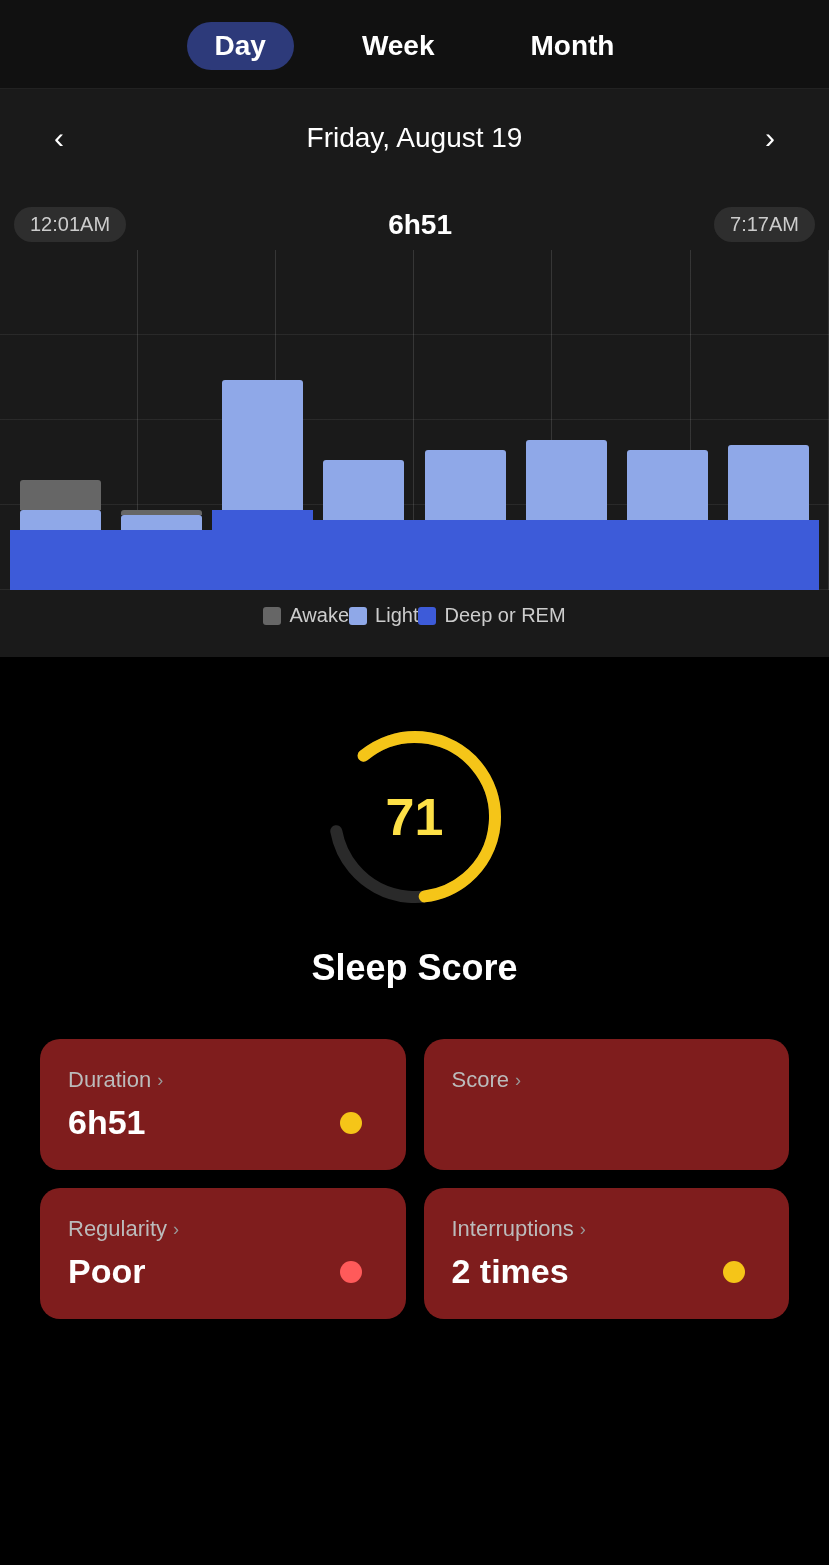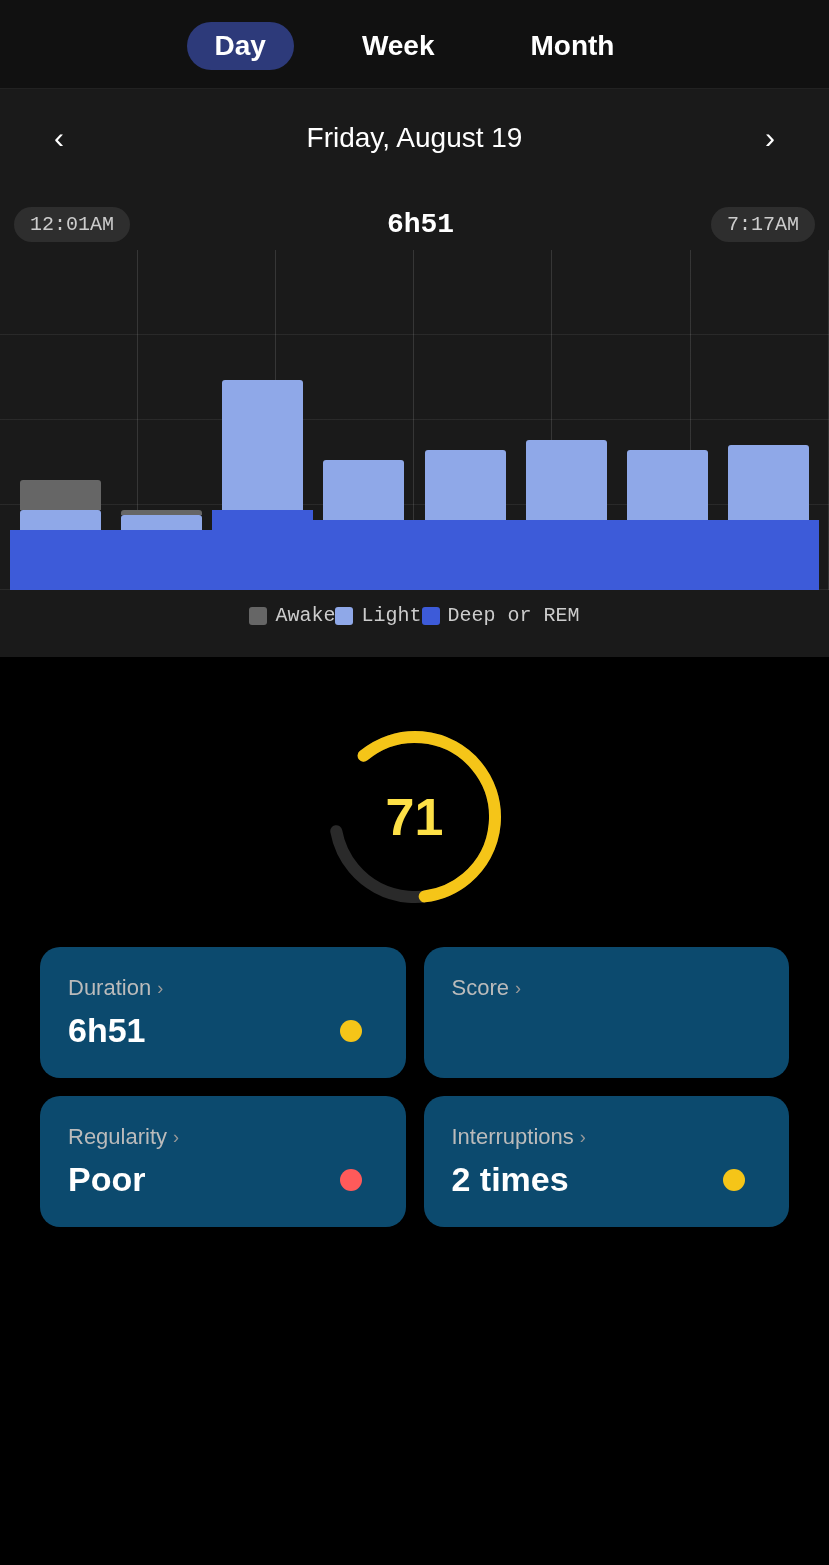--- a/index.html
+++ b/index.html
@@ -52,21 +52,20 @@
     .date-nav .date-label {
       font-size: 28px;
       font-weight: 500;
     }
 
     
     .chart-area {
       background: #1a1a1a;
       padding: 0 0 20px;
       position: relative;
-      font-family: Liberation Mono, monospace;
     }
     .time-labels {
       display: flex;
       justify-content: space-between;
       align-items: center;
       padding: 20px 14px 8px;
     }
     .time-badge {
       background: #2e2e2e;
       border-radius: 20px;
@@ -202,21 +201,21 @@
     
     .metrics-grid {
       display: grid;
       grid-template-columns: 1fr 1fr;
       gap: 18px;
       width: 100%;
       max-width: 800px;
       padding: 0 20px;
     }
     .metric-card {
-      background: #0c4a6e;
+      background: #7f1d1d;
       border-radius: 20px;
       padding: 28px 44px 28px 28px;
       display: flex;
       flex-direction: column;
       gap: 10px;
       cursor: pointer;
       position: relative;
     }
     .metric-header {
       display: flex;
@@ -328,20 +327,21 @@
 <div class="score-section">
   <div class="score-ring">
     <svg viewBox="0 0 200 200">
 
       <circle cx="100" cy="100" r="80" fill="none" stroke="#2a2a2a" stroke-width="12" stroke-dasharray="418" stroke-dashoffset="0" stroke-linecap="round"></circle>
 
       <circle cx="100" cy="100" r="80" fill="none" stroke="#f5c518" stroke-width="12" stroke-dasharray="418" stroke-dashoffset="121" stroke-linecap="round"></circle>
     </svg>
     <span class="score-number">71</span>
   </div>
+  <div class="sleep-score-label">Sleep Score</div>
 
   <div class="metrics-grid">
 
     <div class="metric-card">
       <div class="metric-header">
         <span>Duration</span>
         <span class="chevron">›</span>
       </div>
       <div class="metric-value-row">
         <span class="metric-value">6h51</span>

